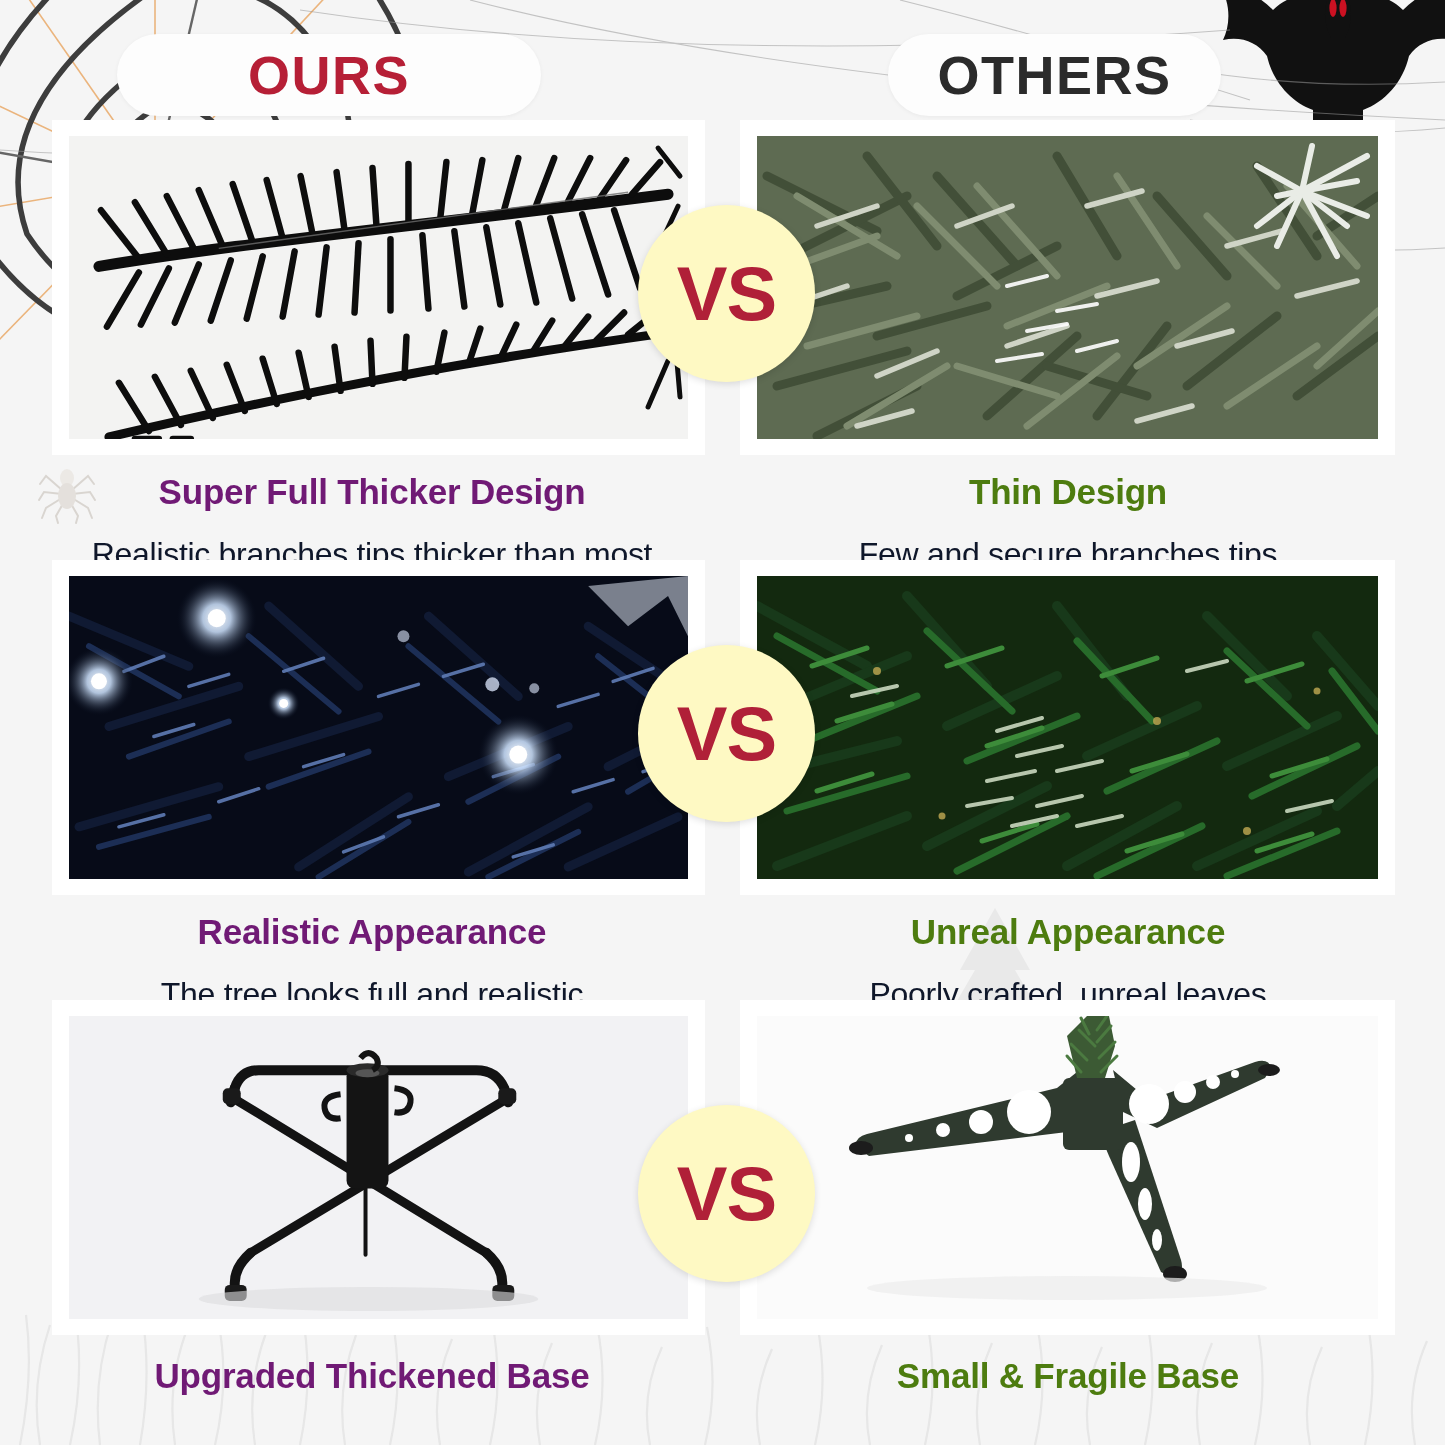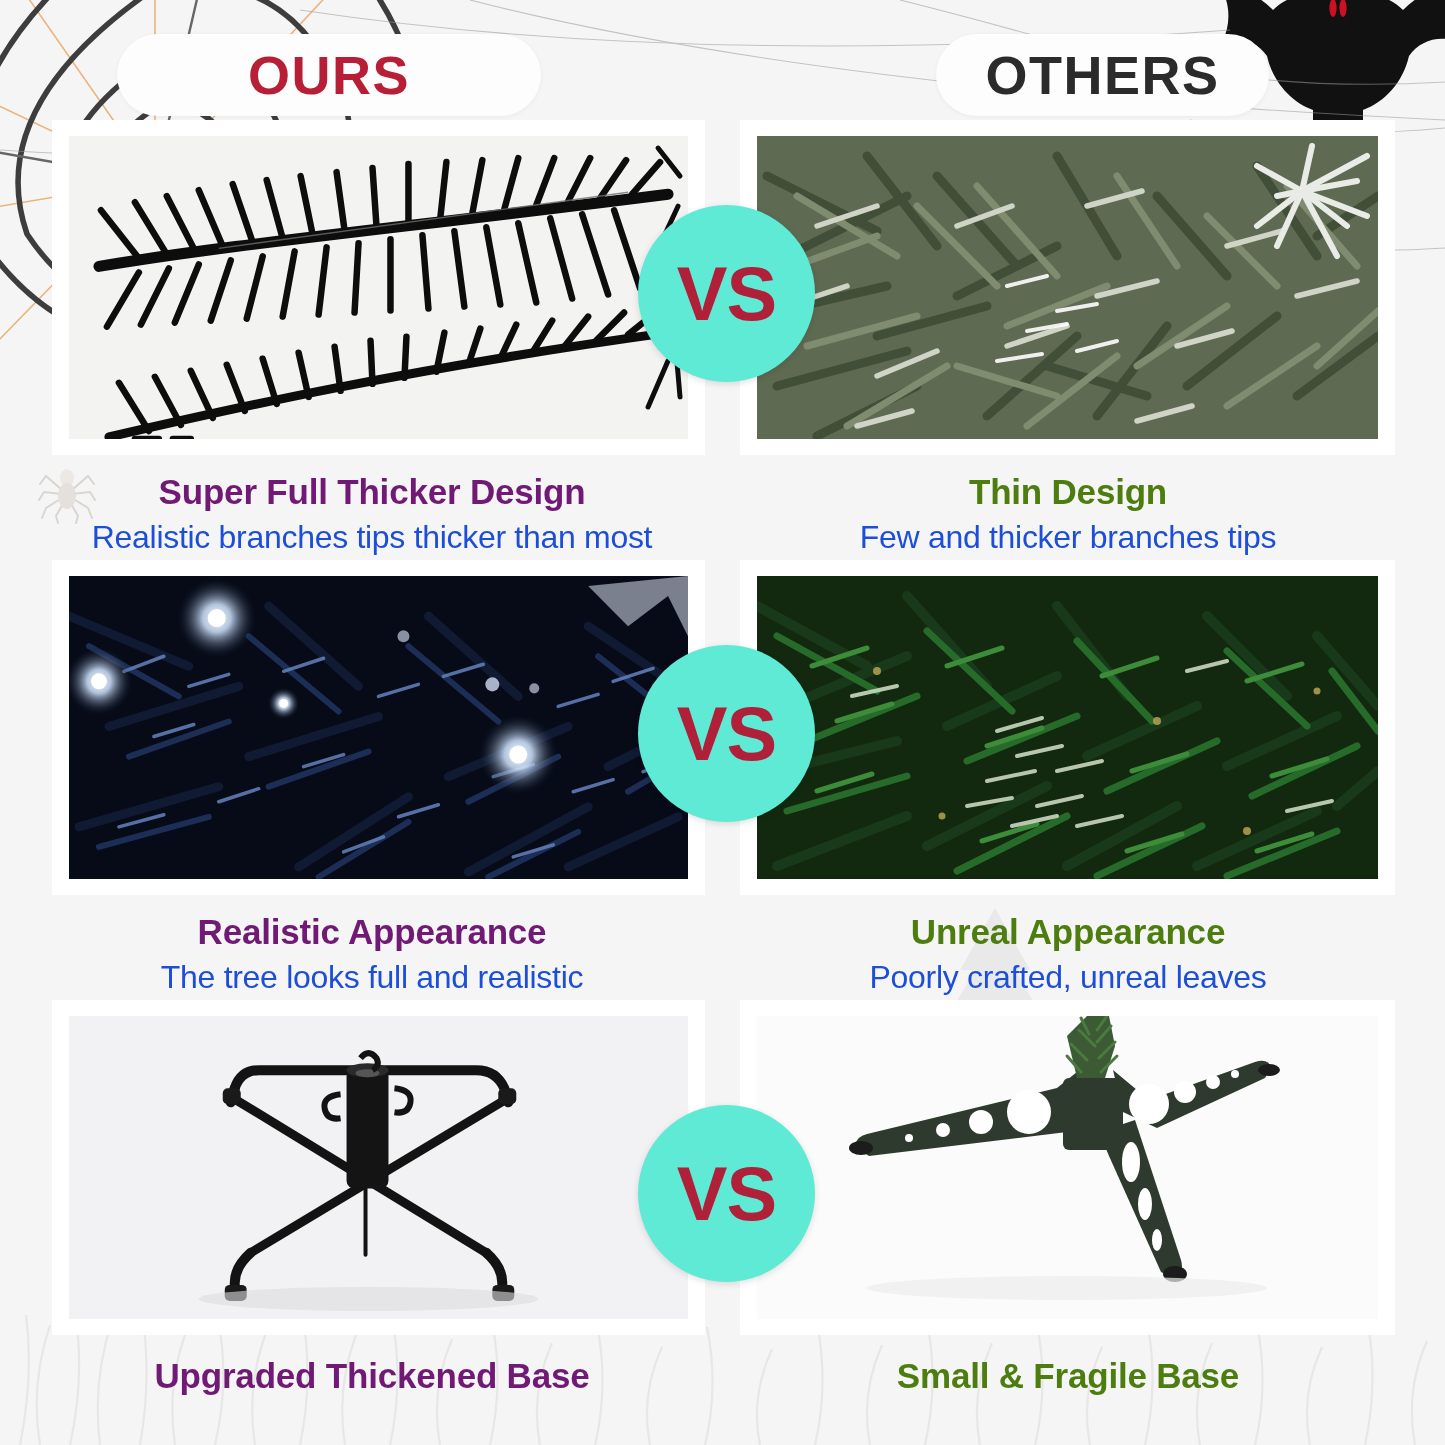--- a/index.html
+++ b/index.html
@@ -45,21 +45,21 @@
     position: absolute;
     height: 82px;
     background: #fdfdfd;
     border-radius: 41px;
     display: flex;
     align-items: center;
     justify-content: center;
     box-shadow: 0 1px 4px rgba(0,0,0,0.05);
   }
   .pill-ours  { left: 117px; width: 424px; }
-  .pill-other { left: 936px; width: 333px; justify-content: center; }
+  .pill-other { left: 888px; width: 333px; justify-content: center; }
 
   .pill span {
     font-size: 54px;
     font-weight: bold;
     letter-spacing: 1.5px;
     line-height: 1;
   }
   .label-ours  { color: #b61f36; }
   .label-other { color: #2b2b2b; }
 
@@ -103,37 +103,37 @@
     font-size: 35px;
     font-weight: bold;
     line-height: 1.15;
     letter-spacing: -0.2px;
     white-space: nowrap;
   }
   .cap-title.ours   { color: #701a75; }
   .cap-title.others { color: #4d7c0f; }
 
   .cap-sub {
-    margin-top: 6px;
+    margin-top: 23px;
     font-size: 32px;
-    color: #1d4ed8;
+    color: #0f172a;
     line-height: 1.2;
     letter-spacing: -0.3px;
     white-space: nowrap;
   }
 
   
   .vs-badge {
     position: absolute;
     left: 638px;
     top: 85px;
     width: 177px;
     height: 177px;
     border-radius: 50%;
-    background: #5eead4;
+    background: #fef9c3;
     display: flex;
     align-items: center;
     justify-content: center;
     box-shadow: 0 2px 7px rgba(0,0,0,0.12);
     z-index: 30;
   }
   .row-3 .vs-badge { top: 105px; }
   .vs-badge span {
     font-size: 76px;
     font-weight: bold;
@@ -448,21 +448,21 @@
         <ellipse cx="29" cy="16" rx="7" ry="9" fill="#d8cfc2"></ellipse>
         <ellipse cx="29" cy="34" rx="9" ry="13" fill="#bfb3a3"></ellipse>
       </svg>
 
       <div class="caption cap-left">
         <div class="cap-title ours">Super Full Thicker Design</div>
         <div class="cap-sub">Realistic branches tips thicker than most</div>
       </div>
       <div class="caption cap-right">
         <div class="cap-title others">Thin Design</div>
-        <div class="cap-sub">Few and thicker branches tips</div>
+        <div class="cap-sub">Few and secure branches tips</div>
       </div>
     </div>
 
     <div class="cmp-row row-2">
 
       <div class="card card-left">
         <div class="photo">
           <svg width="100%" height="100%" viewBox="0 0 620 302" preserveAspectRatio="none">
             <defs>
               <radialGradient id="led1">

